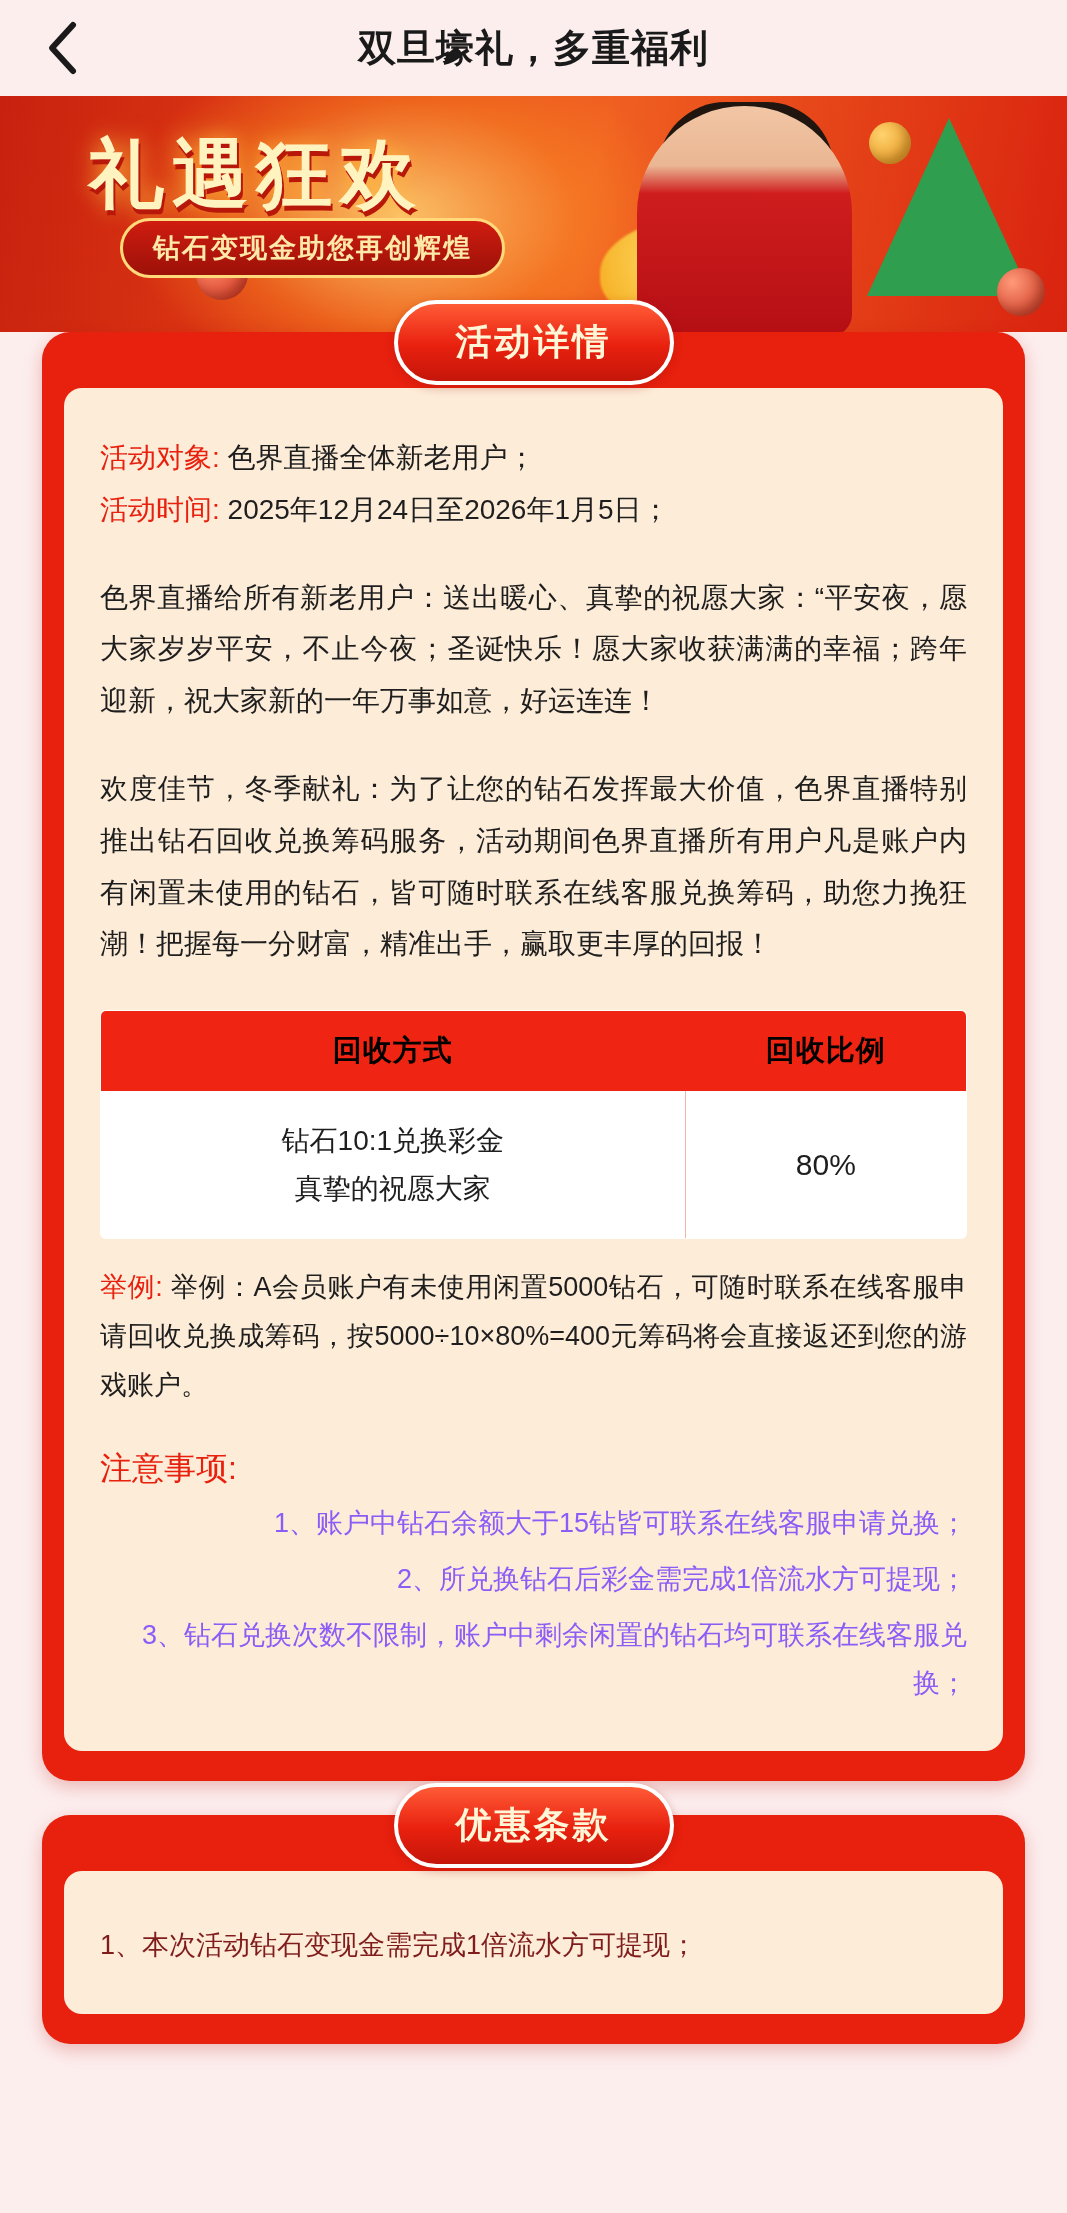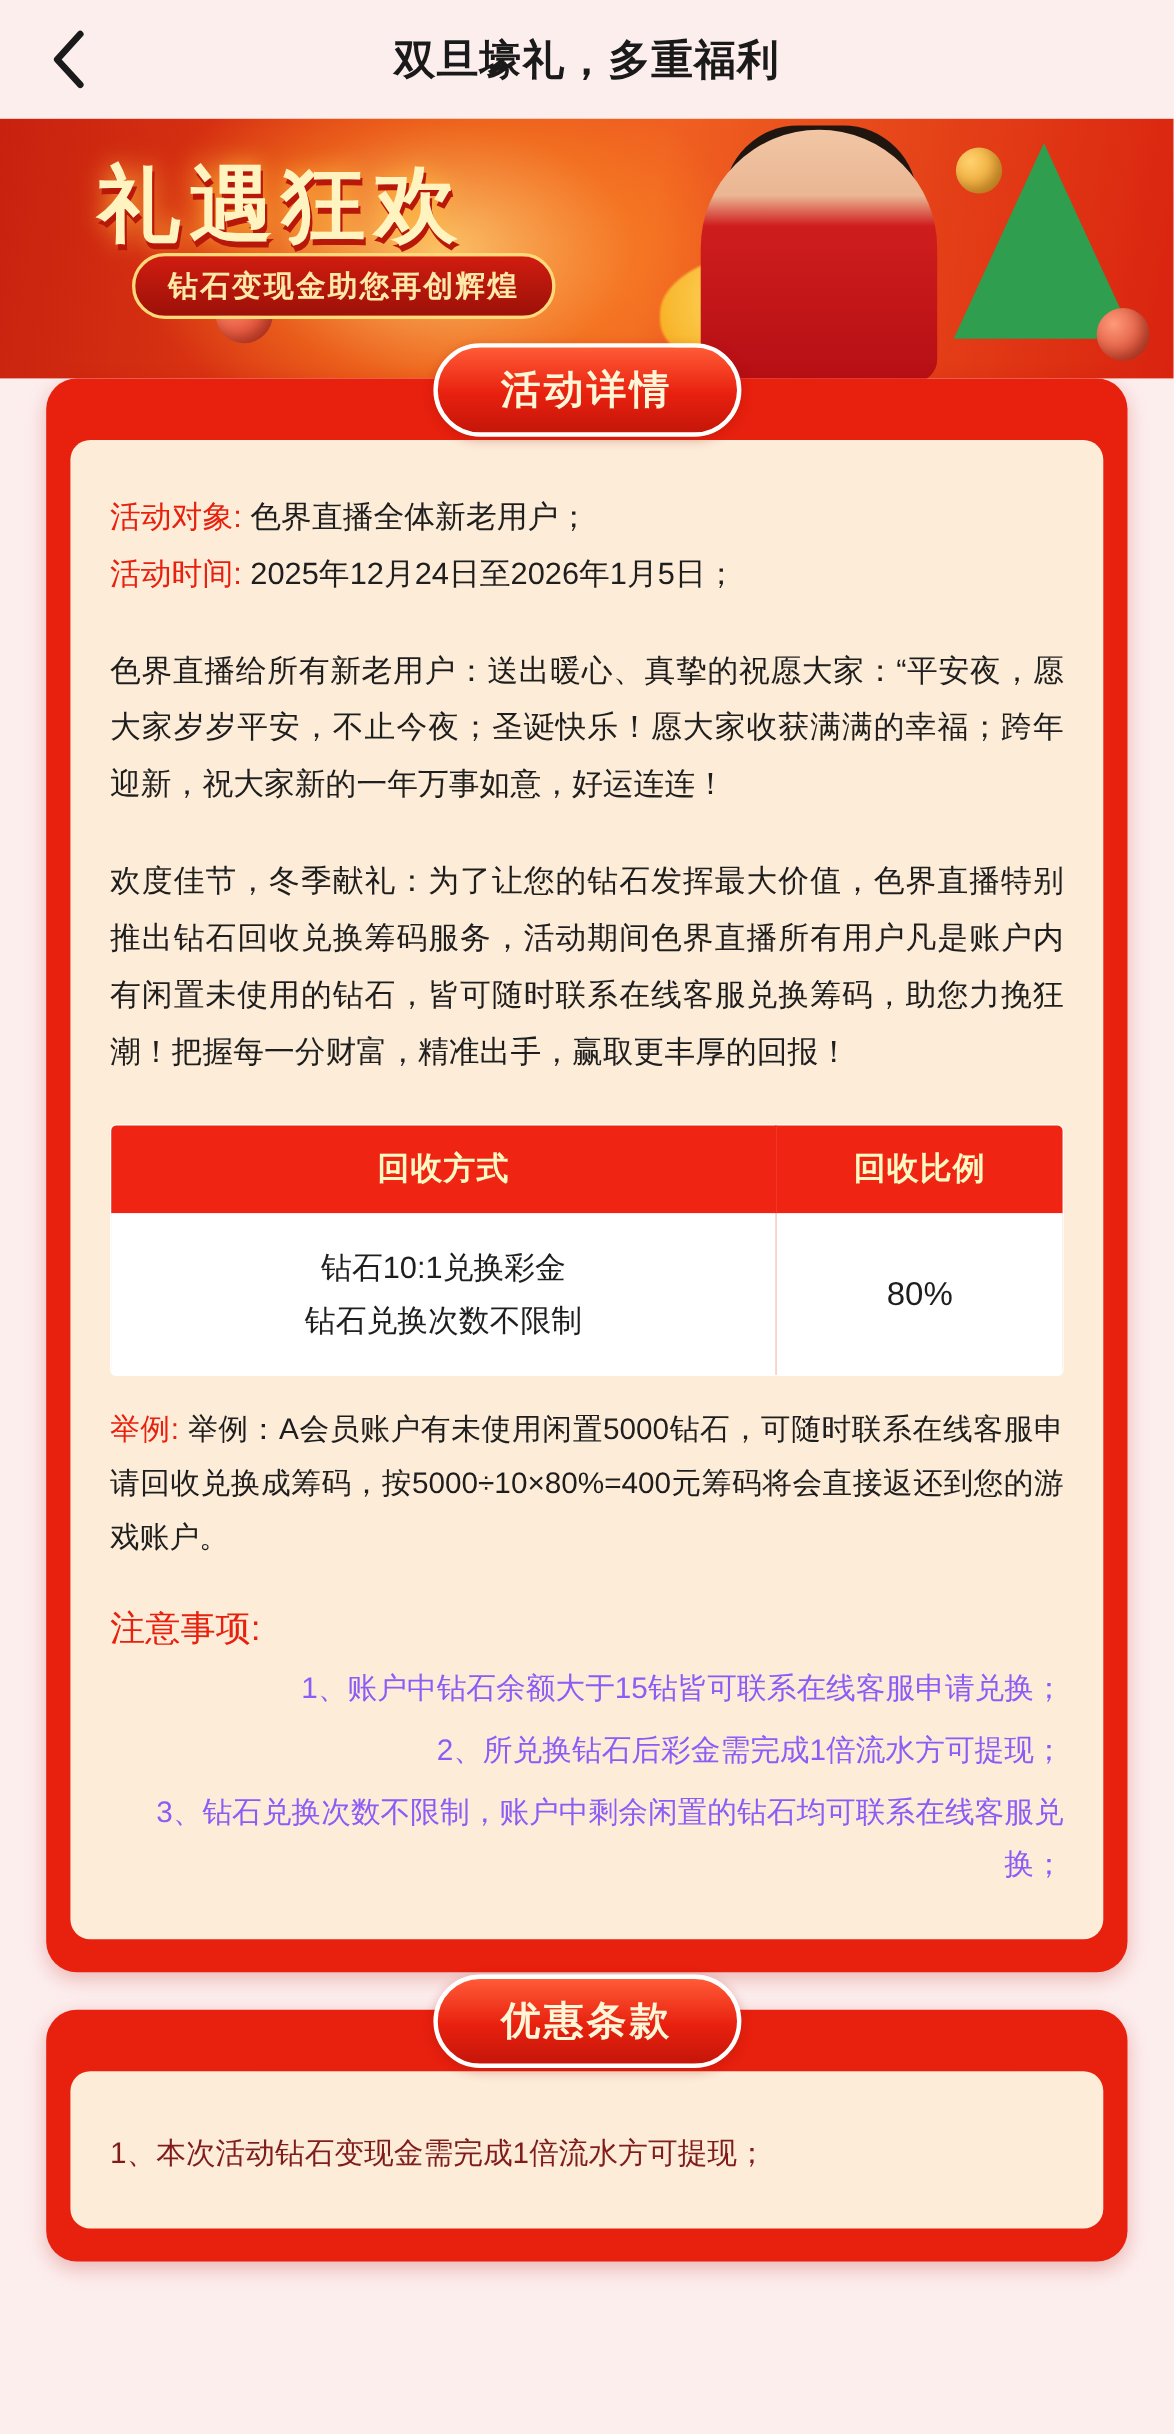--- a/index.html
+++ b/index.html
@@ -10,21 +10,21 @@
   }
   body {
     width: 1067px;
     min-height: 2213px;
     overflow-x: hidden;
   }
 
   
   .header {
     position: relative;
-    height: 108px;
+    height: 96px;
     background: #fdeeee;
     display: flex;
     align-items: center;
     justify-content: center;
   }
   .back-btn {
     position: absolute;
     left: 36px;
     top: 50%;
     transform: translateY(-50%);
@@ -213,21 +213,21 @@
     width: 100%;
     border-collapse: collapse;
     margin-top: 40px;
     border: 1px solid #f0b7a5;
     background: #fff;
     border-radius: 6px;
     overflow: hidden;
   }
   .tbl th {
     background: #ef2412;
-    color: #fef9c3;
+    color: #000000;
     font-size: 29px;
     font-weight: bold;
     padding: 20px 0;
     letter-spacing: 1px;
     border-right: 1px solid #ef2412;
   }
   .tbl th:last-child { border-right: none; }
   .tbl td {
     background: #ffffff;
     color: #1e1e1e;
@@ -288,21 +288,21 @@
       <thead>
         <tr>
           <th>回收方式</th>
           <th>回收比例</th>
         </tr>
       </thead>
       <tbody>
         <tr>
           <td>
             <span class="cell-line">钻石10:1兑换彩金</span>
-            <span class="cell-line">钻石兑换次数不限制</span>
+            <span class="cell-line">真挚的祝愿大家</span>
           </td>
           <td class="ratio">80%</td>
         </tr>
       </tbody>
     </table>
 
     <div class="para-ex">
       <span class="kv-key">举例:</span>
       <span>举例：A会员账户有未使用闲置5000钻石，可随时联系在线客服申请回收兑换成筹码，按5000÷10×80%=400元筹码将会直接返还到您的游戏账户。</span>
     </div>

